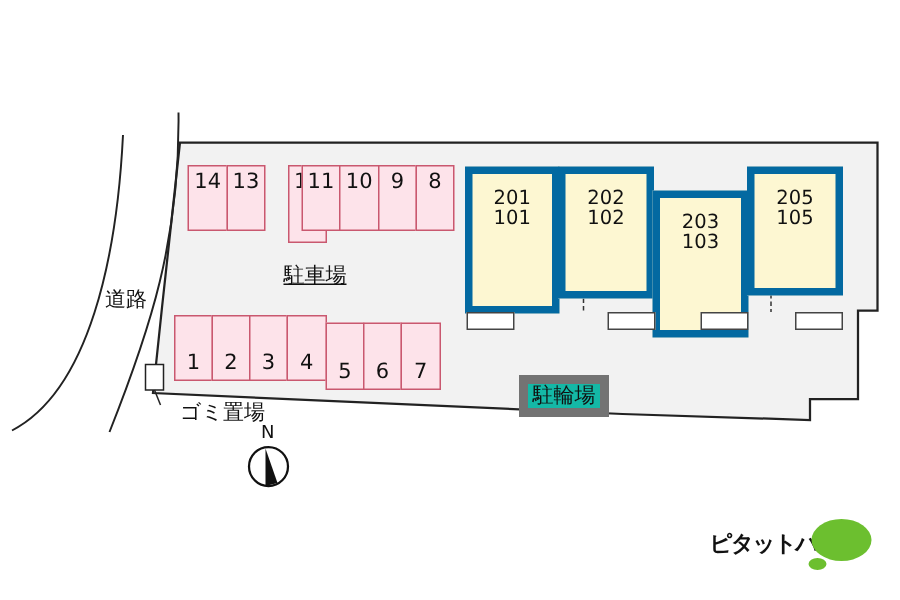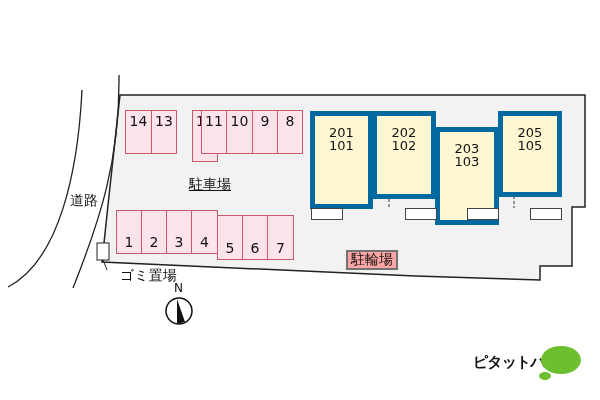--- a/index.html
+++ b/index.html
@@ -9,21 +9,21 @@
     .lbl { position: absolute; font-size: 14px; line-height: 1; white-space: nowrap; }
     .slot { position: absolute; background: #fde3ea; border: 1px solid #c9586f; box-sizing: border-box;
             font-size: 14px; text-align: center; }
     .slot.top span { position: absolute; top: 2px; left: 0; right: 0; }
     .slot.bot span { position: absolute; bottom: 3px; left: 0; right: 0; }
     .unit { position: absolute; background: #fdf7d2; border: 5px solid #0369a1; box-sizing: border-box; }
     .unit .num { position: absolute; left: 0; right: 0; top: 10px; text-align: center;
                  font-size: 13px; line-height: 13px; }
     .porch { position: absolute; width: 32px; height: 12px; background: #fff; border: 1px solid #444;
              box-sizing: border-box; }
-    .boxed { border: 2px solid #737373; background: #fca5a5; padding: 1px 3px; font-family: Liberation Mono, monospace; }
+    .boxed { border: 6px solid #737373; background: #14b8a6; padding: 1px 3px; }
     .compass { position: absolute; left: 164px; top: 282px; width: 30px; height: 44px; }
     .logo { position: absolute; left: 473px; top: 343px; height: 40px; width: 110px; }
     .logo-text { position: absolute; left: 0; top: 10px; font-size: 15px; font-weight: bold;
                  letter-spacing: -1px; }
   </style>
 </head>
 <body>
 
 <svg id="map" width="600" height="400">
 

